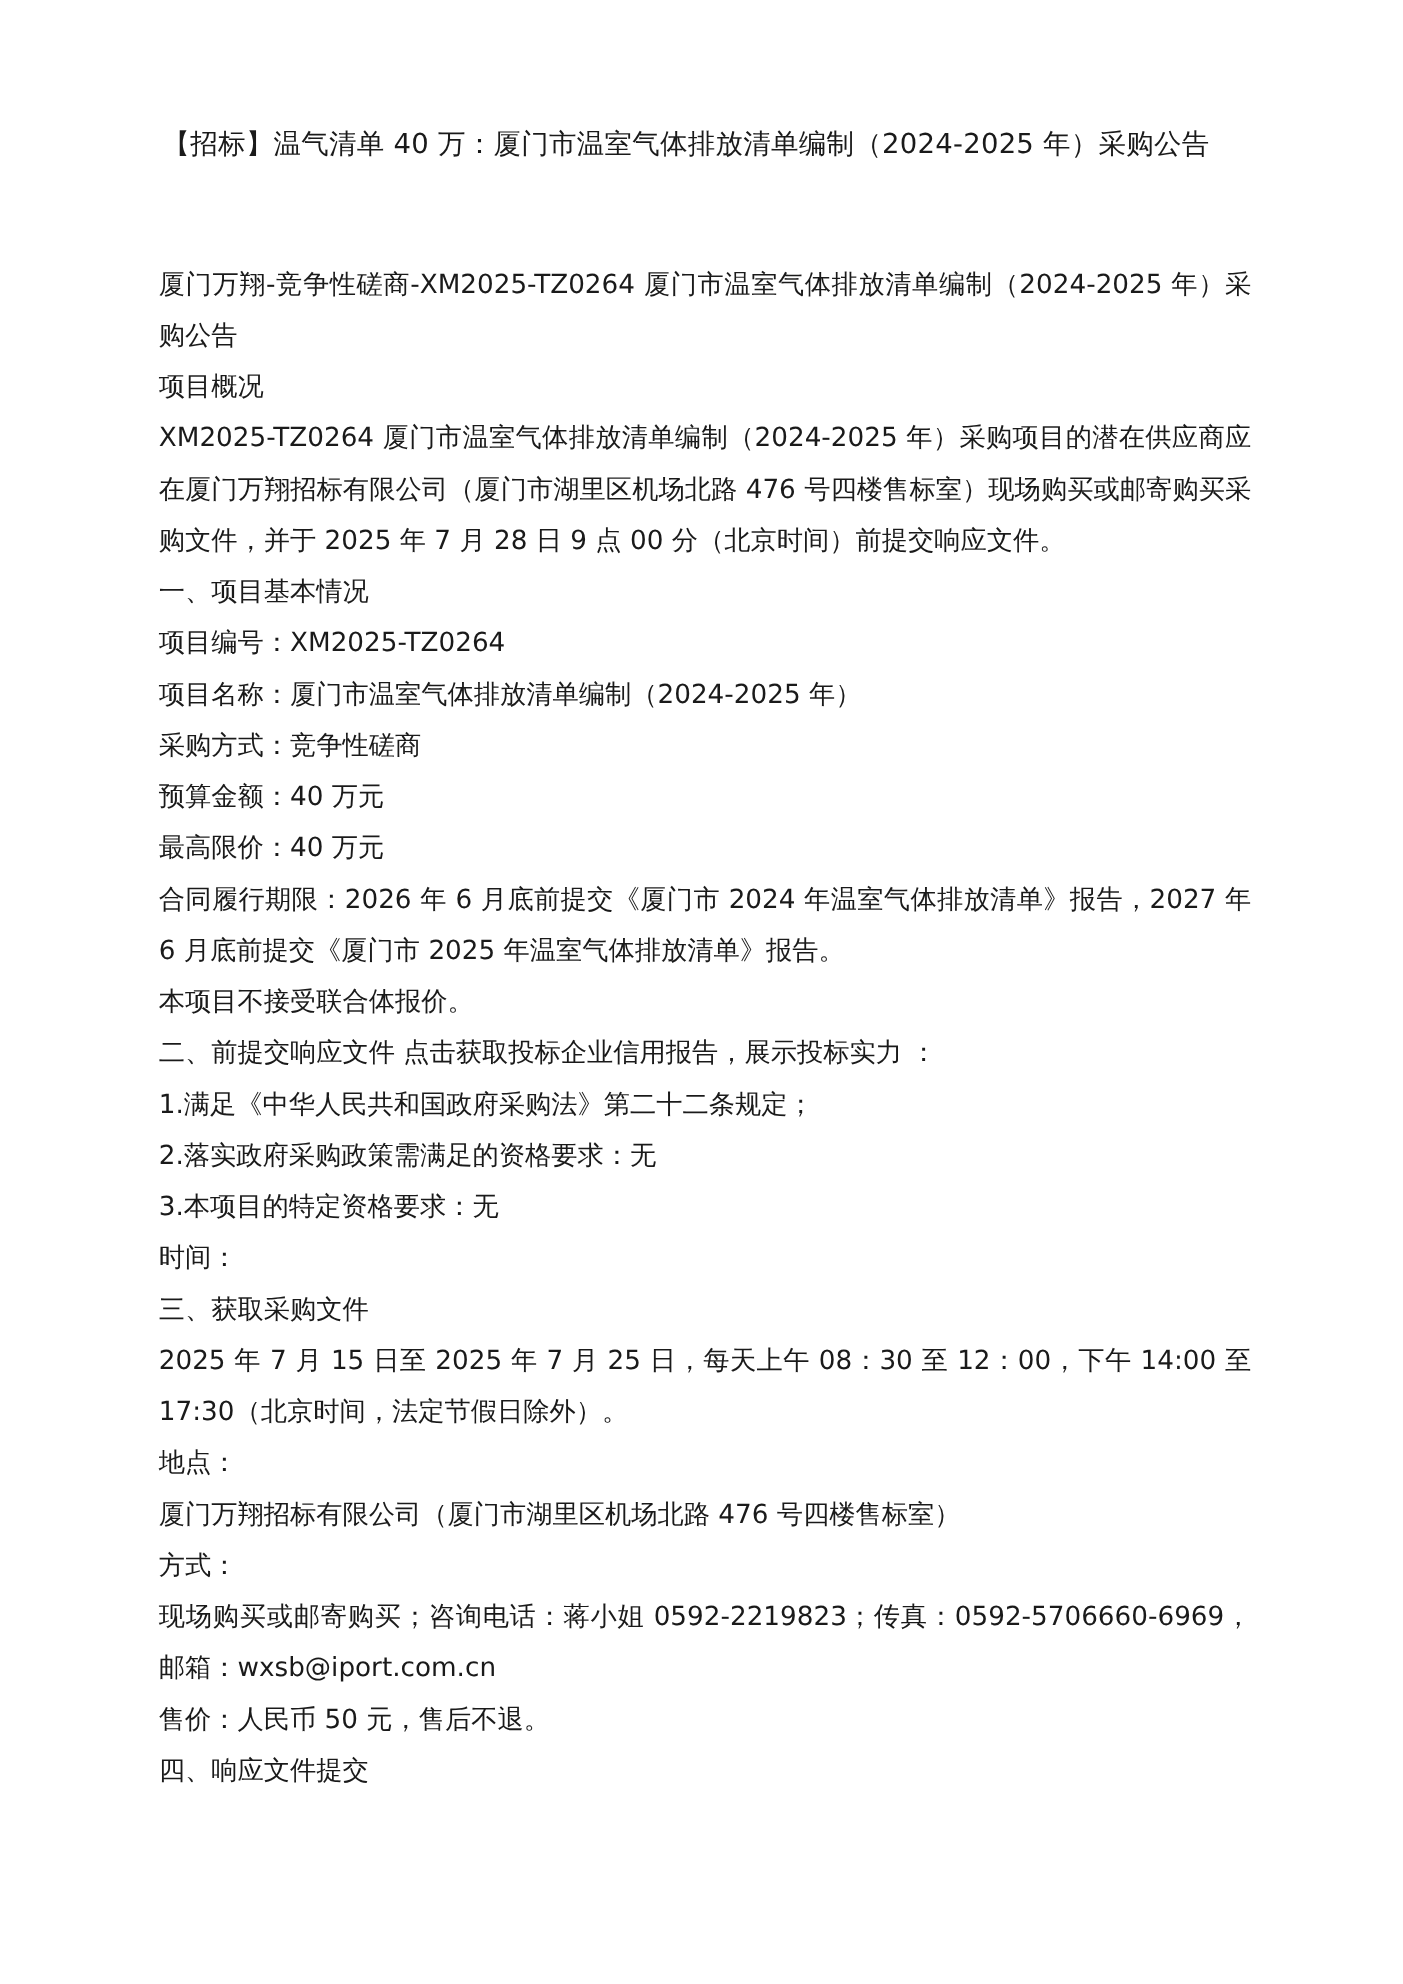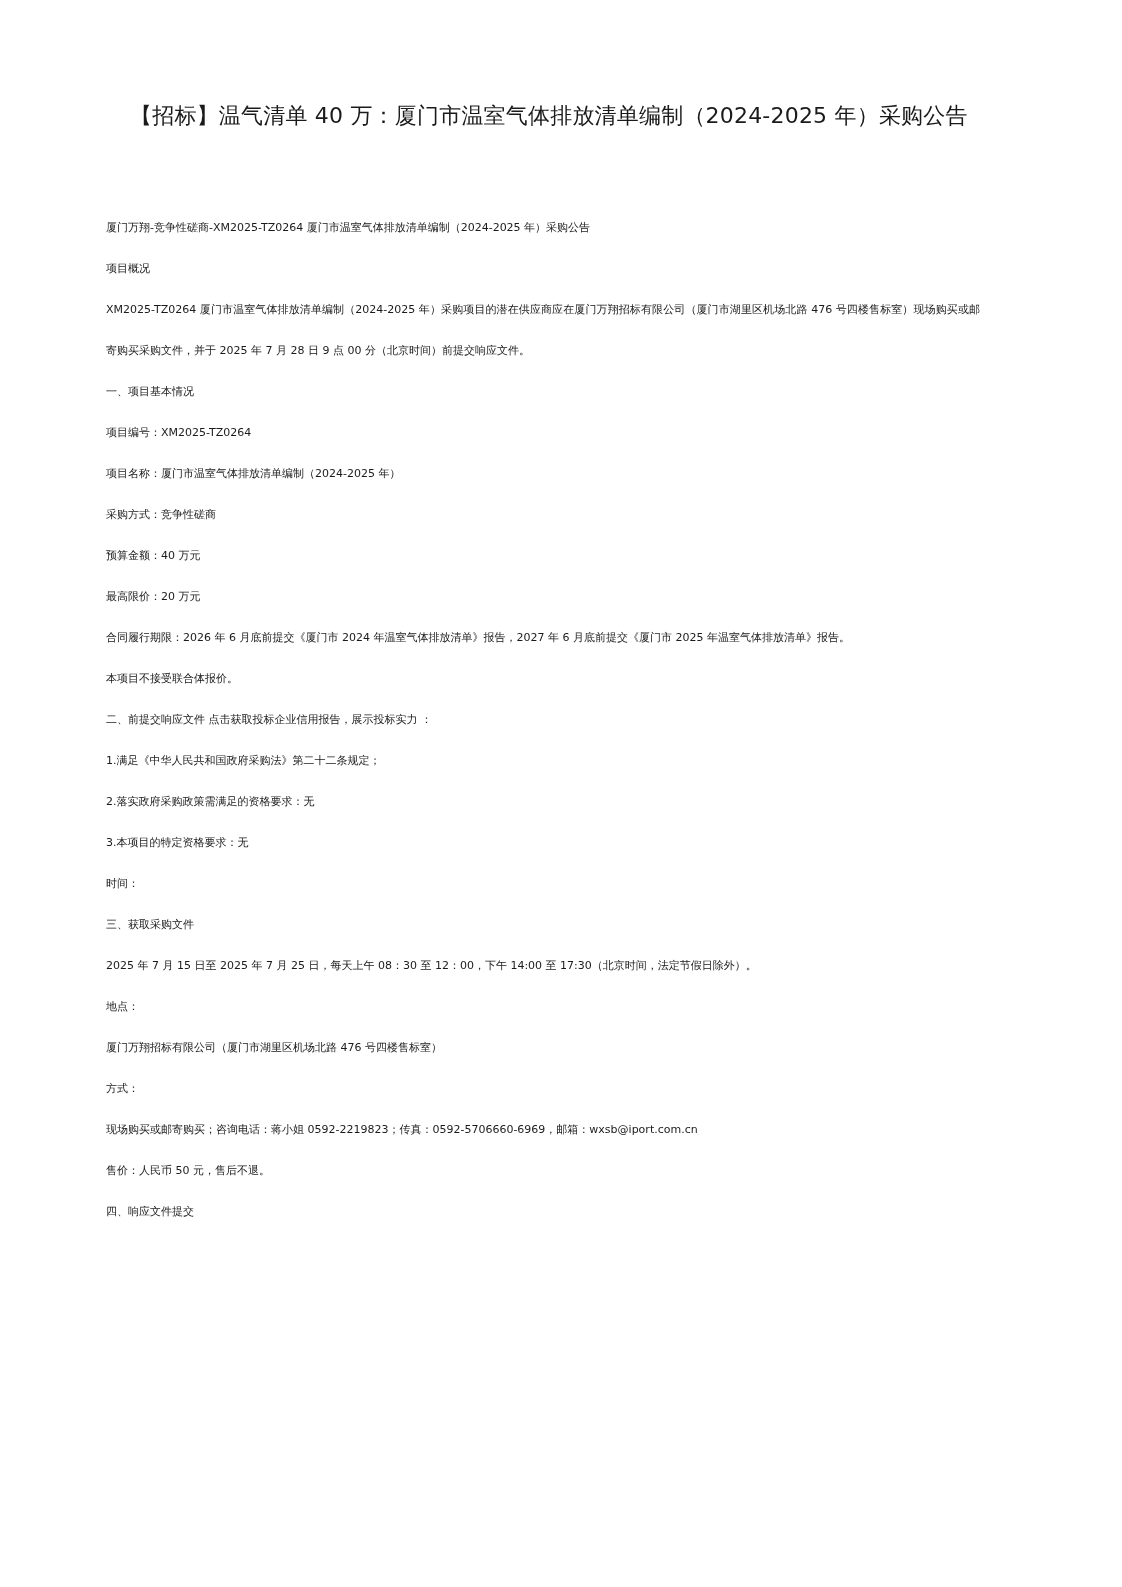--- a/index.html
+++ b/index.html
@@ -29,24 +29,24 @@
       width: 900px;
       font-size: 22px;
       line-height: 32px;
       font-weight: normal;
       margin: 0;
       white-space: nowrap;
       letter-spacing: 0.2px;
     }
     .body-text {
       position: absolute;
-      left: 106px;
+      left: 127px;
       top: 207px;
       width: 874px;
-      font-size: 11px;
+      font-size: 21px;
     }
     .para {
       margin: 0;
       line-height: 41px;
       text-align: justify;
     }
   </style>
 </head>
 <body>
 
@@ -55,21 +55,21 @@
 
   <div class="body-text">
     <p class="para">厦门万翔-竞争性磋商-XM2025-TZ0264 厦门市温室气体排放清单编制（2024-2025 年）采购公告</p>
     <p class="para">项目概况</p>
     <p class="para">XM2025-TZ0264 厦门市温室气体排放清单编制（2024-2025 年）采购项目的潜在供应商应在厦门万翔招标有限公司（厦门市湖里区机场北路 476 号四楼售标室）现场购买或邮寄购买采购文件，并于 2025 年 7 月 28 日 9 点 00 分（北京时间）前提交响应文件。</p>
     <p class="para">一、项目基本情况</p>
     <p class="para">项目编号：XM2025-TZ0264</p>
     <p class="para">项目名称：厦门市温室气体排放清单编制（2024-2025 年）</p>
     <p class="para">采购方式：竞争性磋商</p>
     <p class="para">预算金额：40 万元</p>
-    <p class="para">最高限价：20 万元</p>
+    <p class="para">最高限价：40 万元</p>
     <p class="para">合同履行期限：2026 年 6 月底前提交《厦门市 2024 年温室气体排放清单》报告，2027 年 6 月底前提交《厦门市 2025 年温室气体排放清单》报告。</p>
     <p class="para">本项目不接受联合体报价。</p>
     <p class="para">二、前提交响应文件 点击获取投标企业信用报告，展示投标实力 ：</p>
     <p class="para">1.满足《中华人民共和国政府采购法》第二十二条规定；</p>
     <p class="para">2.落实政府采购政策需满足的资格要求：无</p>
     <p class="para">3.本项目的特定资格要求：无</p>
     <p class="para">时间：</p>
     <p class="para">三、获取采购文件</p>
     <p class="para">2025 年 7 月 15 日至 2025 年 7 月 25 日，每天上午 08：30 至 12：00，下午 14:00 至 17:30（北京时间，法定节假日除外）。</p>
     <p class="para">地点：</p>

